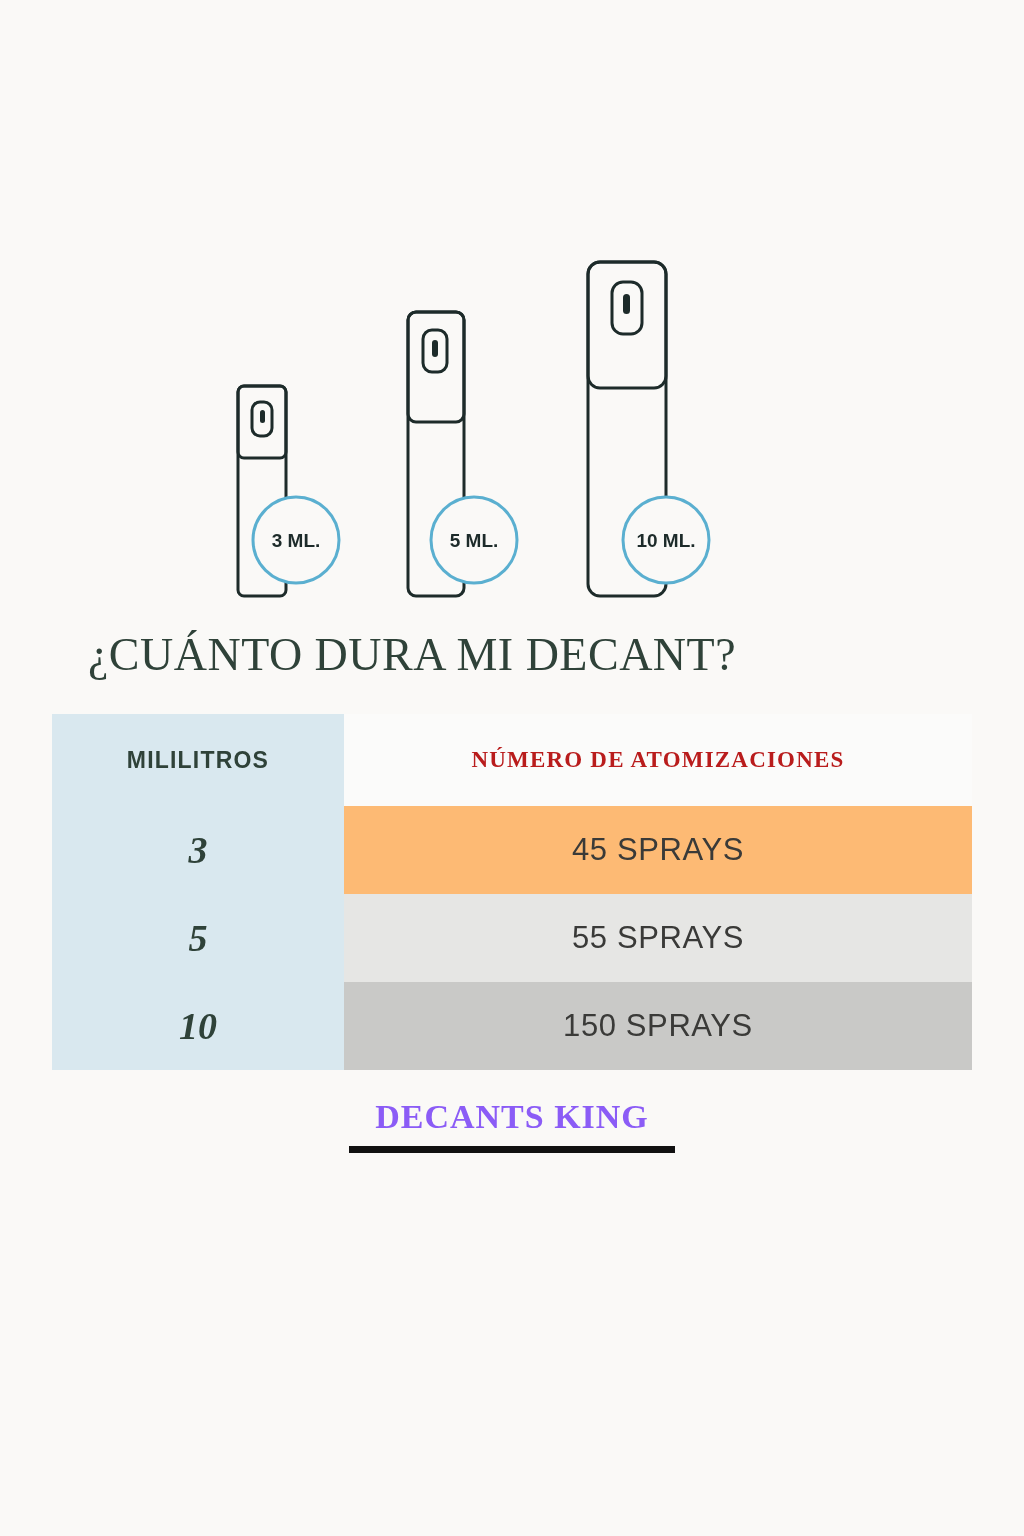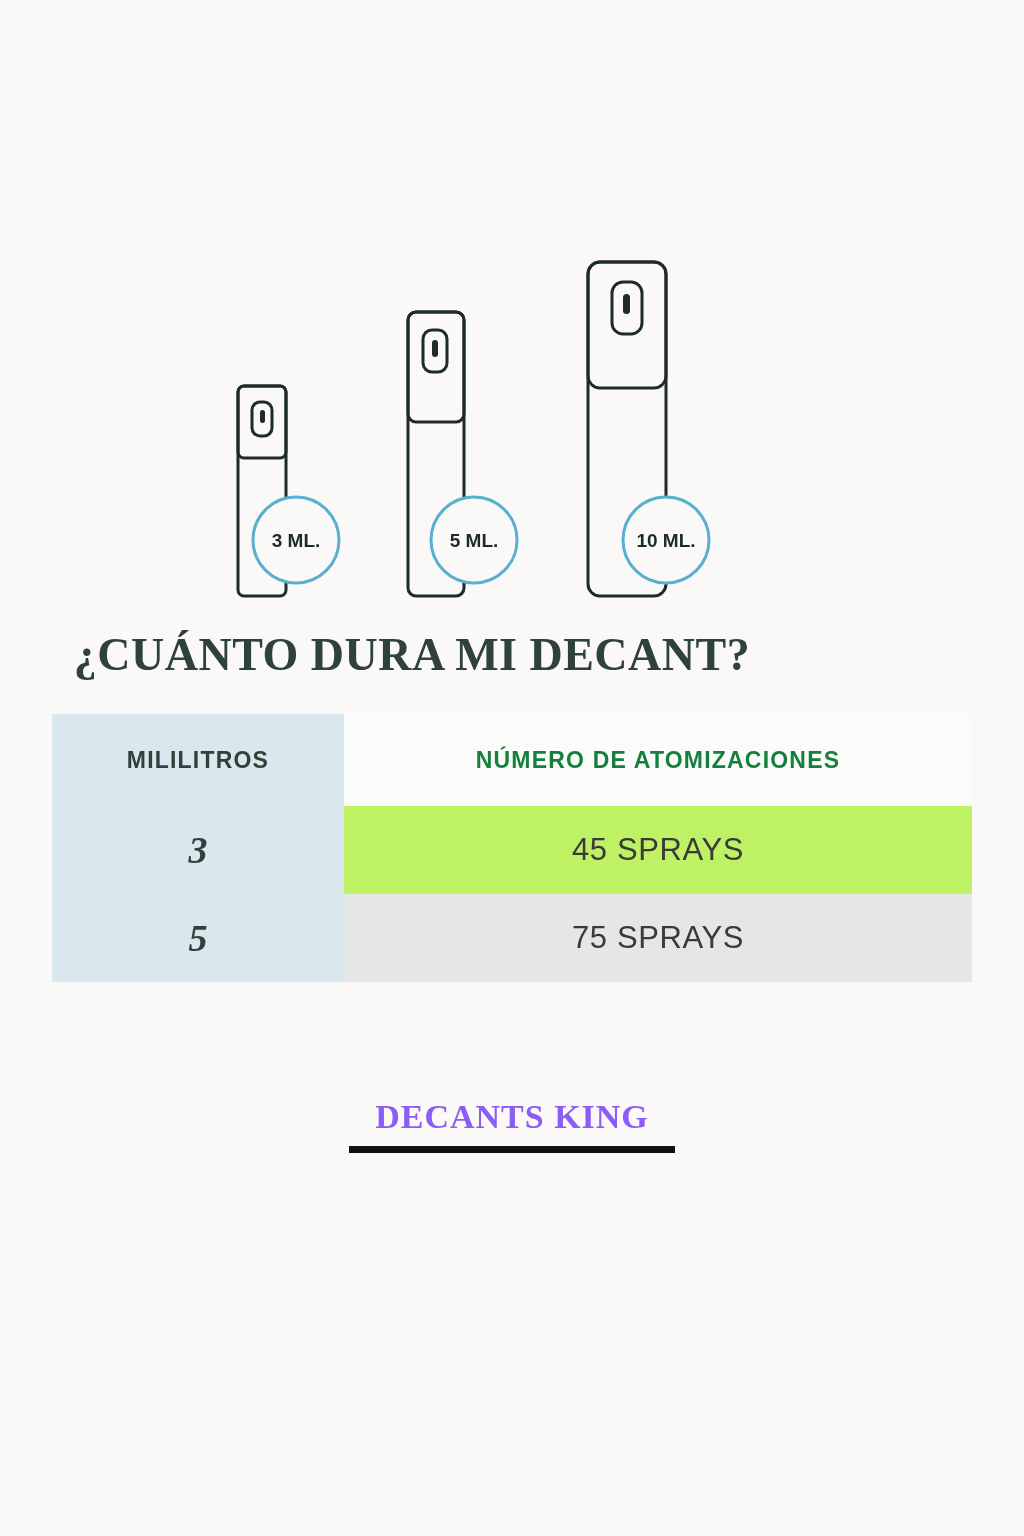--- a/index.html
+++ b/index.html
@@ -28,21 +28,21 @@
   .bottle-svg { display: block; margin: 0 auto; }
 
   
   .title {
     position: absolute;
     top: 628px;
     left: 0;
     width: 824px;
     text-align: center;
     font-family: "Liberation Serif", serif;
-    font-weight: bold;
+    font-weight: normal;
     font-size: 46px;
     letter-spacing: 0.5px;
     color: #2f4239;
   }
 
   
   .table {
     position: absolute;
     top: 714px;
     left: 52px;
@@ -67,22 +67,23 @@
     color: #2f4239;
   }
   .hdr-sprays {
     background: #fbfbfa;
     height: 92px;
     text-align: center;
     vertical-align: middle;
     font-size: 23px;
     font-weight: bold;
     letter-spacing: 1.2px;
-    color: #15803d;
+    color: #b91c1c;
     border-bottom: 1px solid #e2e2e0;
+    font-family: Liberation Serif, serif;
   }
 
   .cell-ml {
     background: #d9e8ef;
     height: 88px;
     text-align: center;
     vertical-align: middle;
     font-family: "Liberation Serif", serif;
     font-style: italic;
     font-weight: bold;
@@ -90,21 +91,21 @@
     color: #2f4239;
   }
   .cell-sprays {
     height: 88px;
     text-align: center;
     vertical-align: middle;
     font-size: 31px;
     letter-spacing: 0.6px;
     color: #3a3a38;
   }
-  .row-1 .cell-sprays { background: #bef264; }
+  .row-1 .cell-sprays { background: #fdba74; }
   .row-2 .cell-sprays { background: #e6e6e4; }
   .row-3 .cell-sprays { background: #c9c9c7; }
 
   
   .brand-wrap {
     position: absolute;
     top: 1098px;
     left: 0;
     width: 1024px;
     text-align: center;
@@ -185,21 +186,25 @@
         <th class="hdr-sprays">NÚMERO DE ATOMIZACIONES</th>
       </tr>
     </thead>
     <tbody>
       <tr class="row-1">
         <td class="cell-ml">3</td>
         <td class="cell-sprays">45 SPRAYS</td>
       </tr>
       <tr class="row-2">
         <td class="cell-ml">5</td>
-        <td class="cell-sprays">75 SPRAYS</td>
+        <td class="cell-sprays">55 SPRAYS</td>
+      </tr>
+      <tr class="row-3">
+        <td class="cell-ml">10</td>
+        <td class="cell-sprays">150 SPRAYS</td>
       </tr>
     </tbody>
   </table>
 
   <div class="brand-wrap">
     <div class="brand">DECANTS KING</div>
     <span class="brand-rule"></span>
   </div>
 
 </div>

